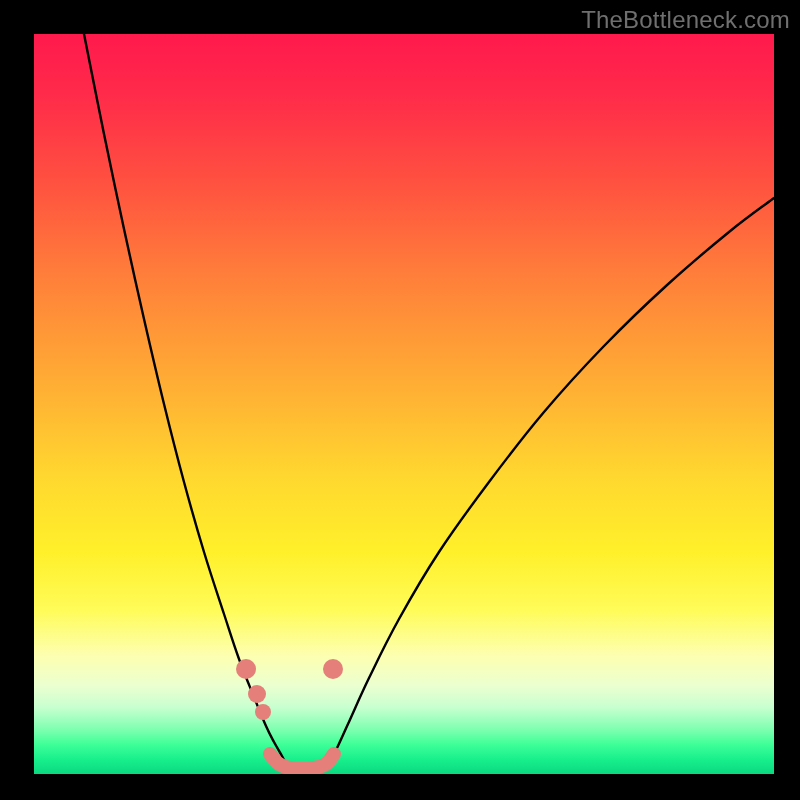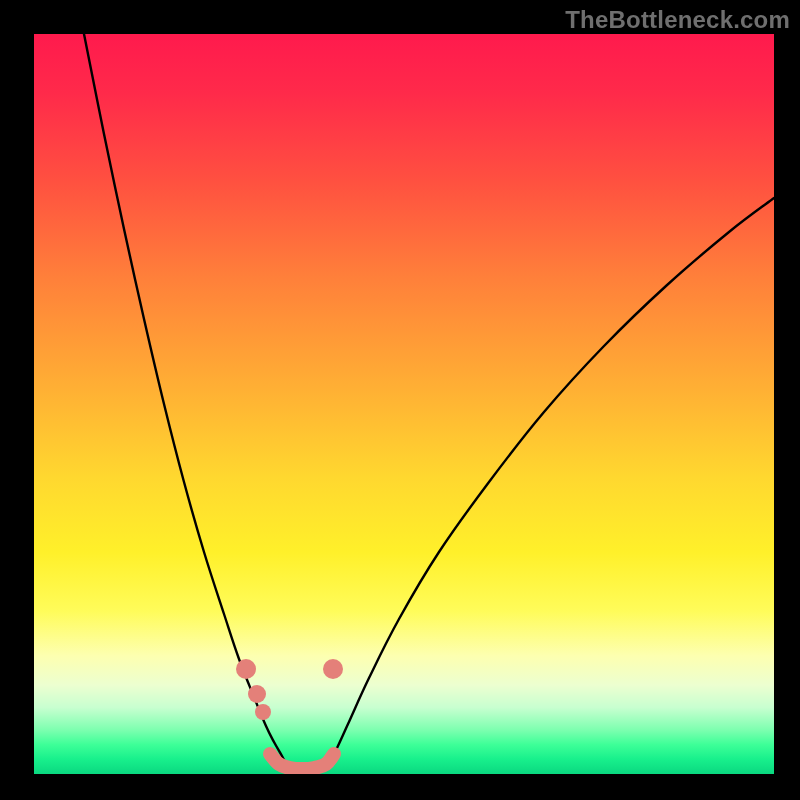--- a/index.html
+++ b/index.html
@@ -40,21 +40,21 @@
       #7effb0 94%,
       #3eff98 96%,
       #18f08c 98%,
       #0ad880 100%);
   }
   .watermark {
     position: absolute;
     top: 6px;
     right: 10px;
     font-size: 24px;
-    font-weight: 700;
+    font-weight: 400;
     color: #6f6f6f;
     letter-spacing: 0.2px;
     user-select: none;
   }
   svg.curves {
     position: absolute;
     left: 0;
     top: 0;
     width: 740px;
     height: 740px;

